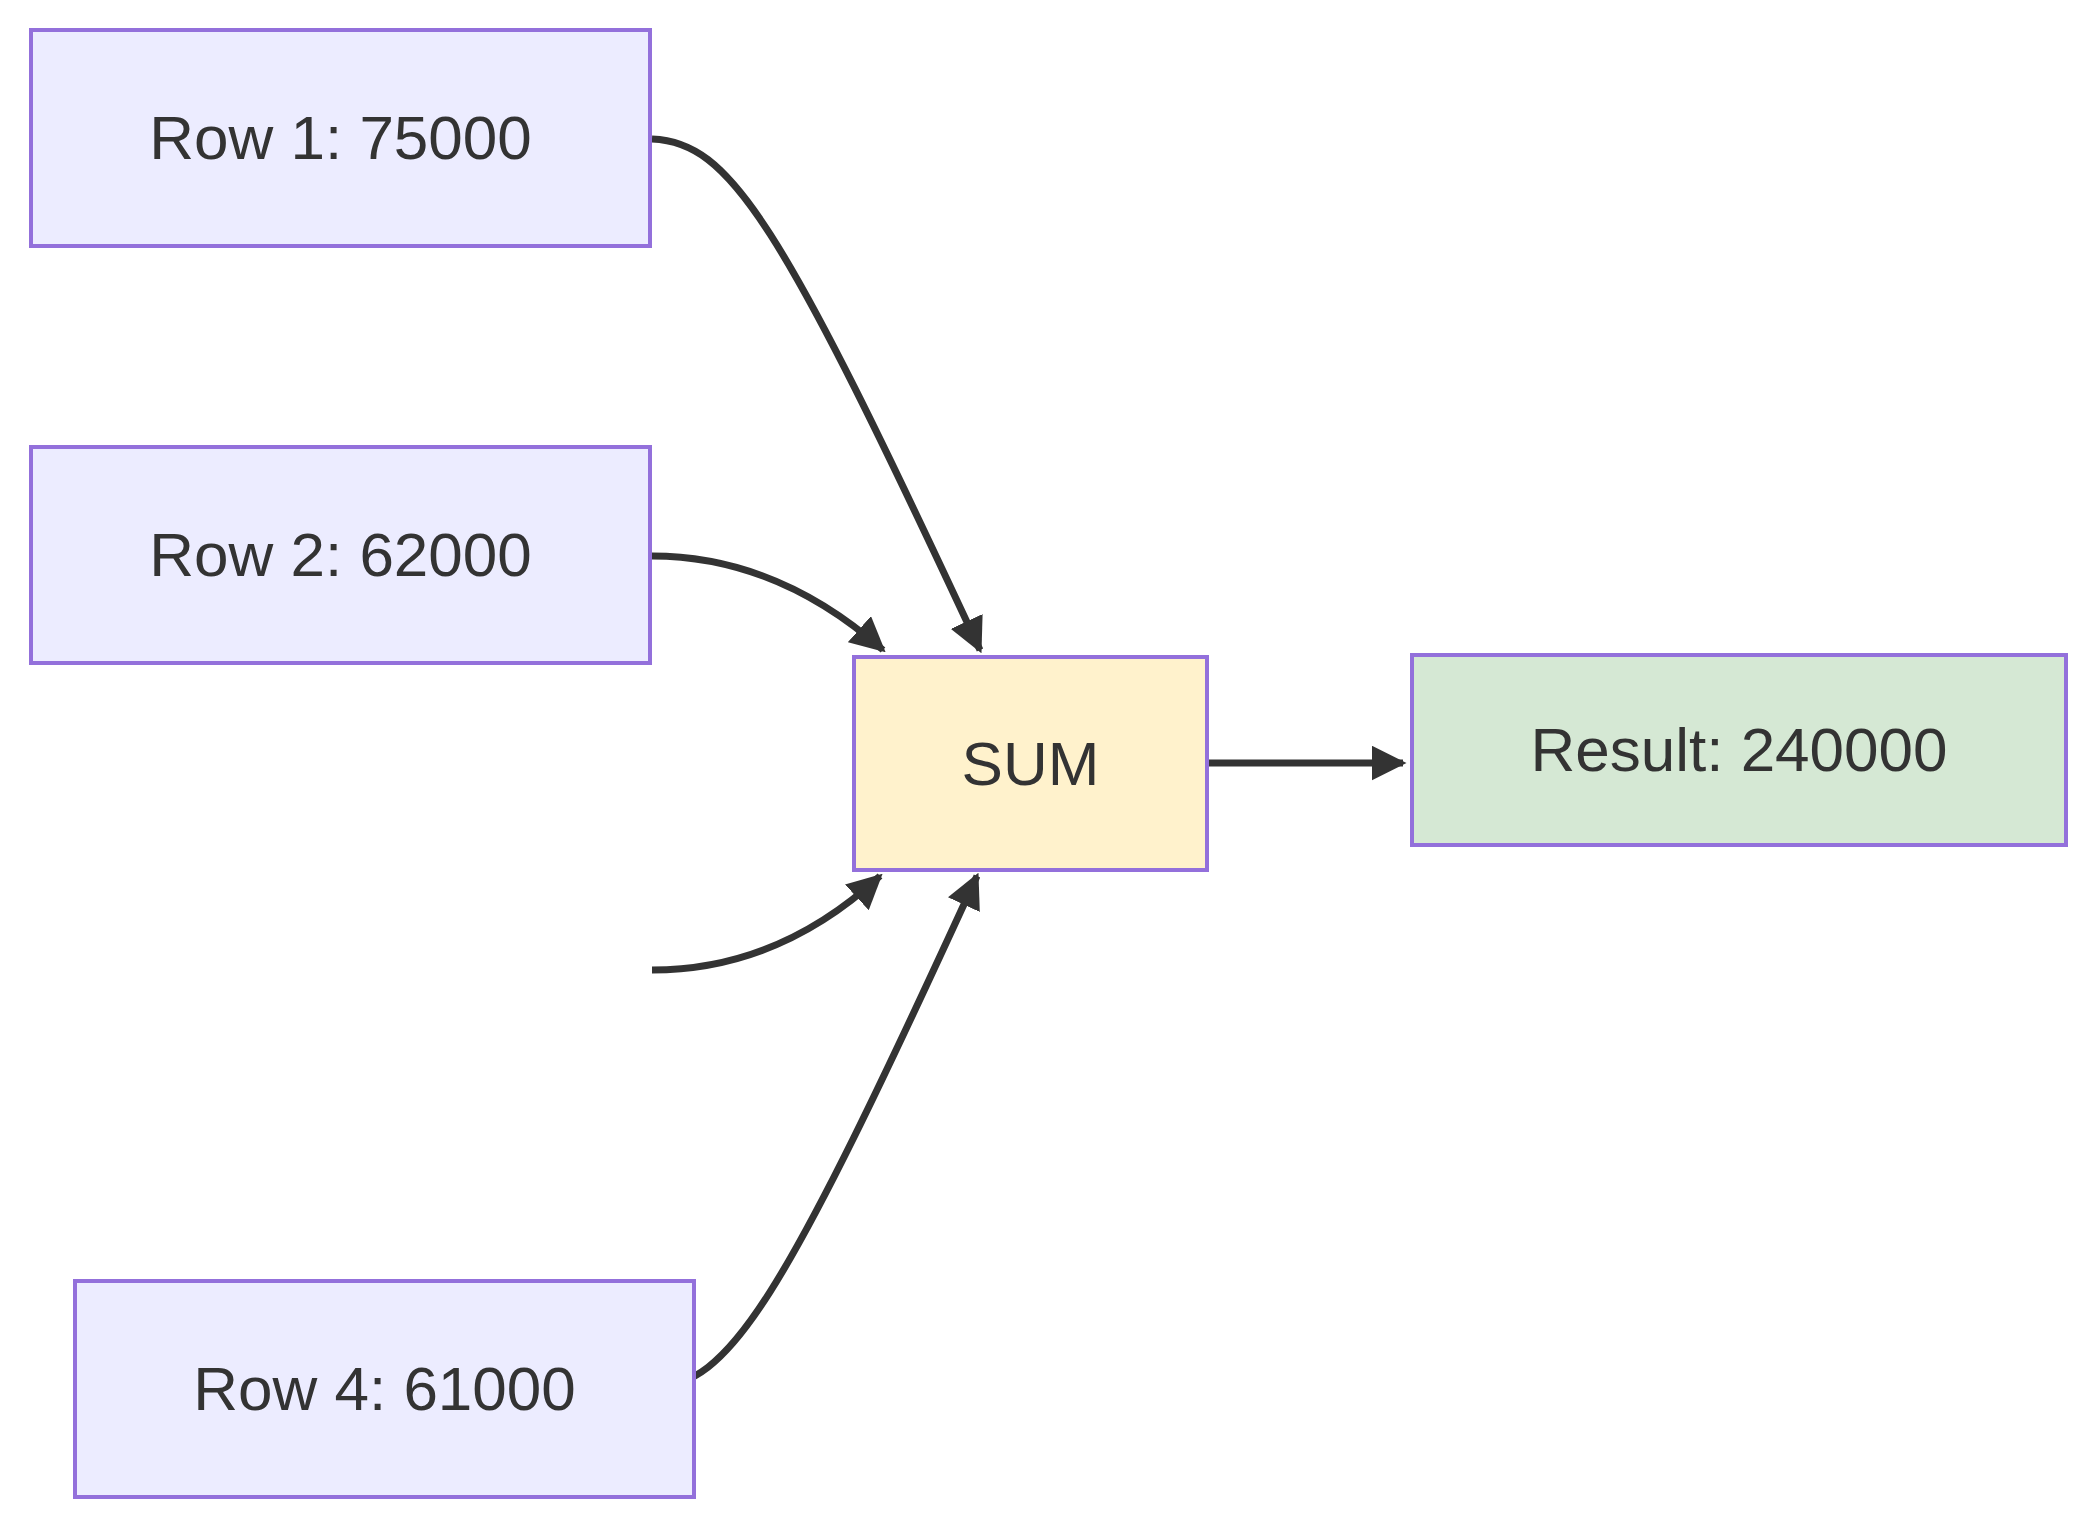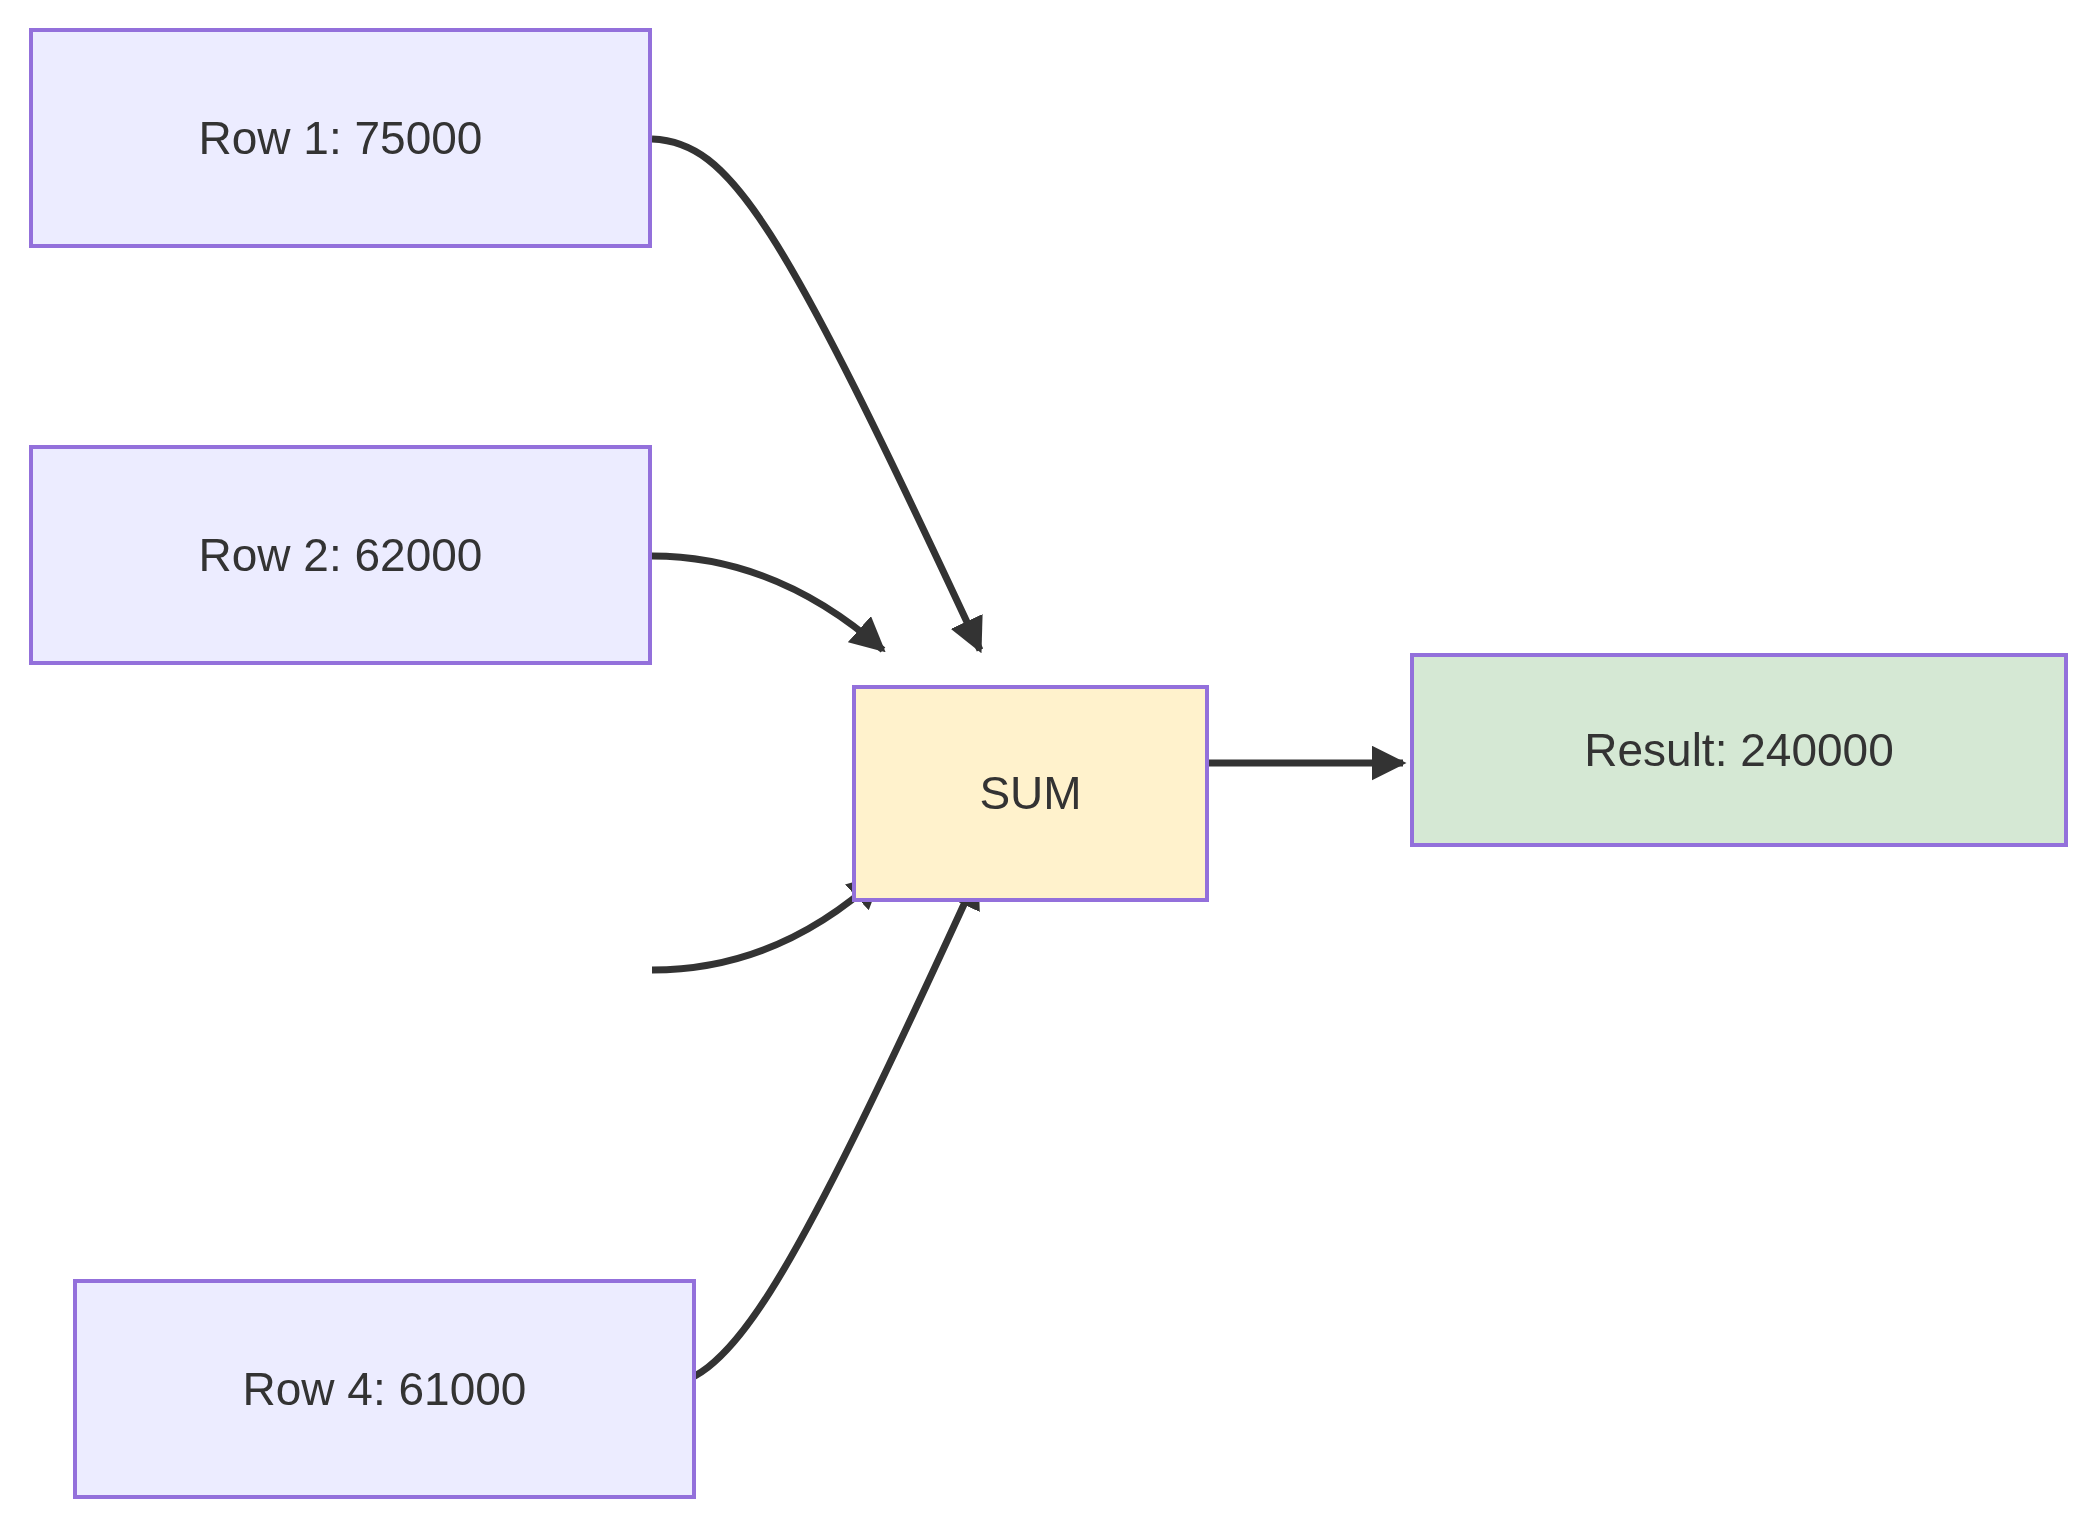--- a/index.html
+++ b/index.html
@@ -28,34 +28,34 @@
   .arrowhead { fill: var(--edge-stroke, #333333); }
 
   .node {
     position: absolute;
     box-sizing: border-box;
     border: 4px solid var(--node-border, #9370DB);
     display: flex;
     align-items: center;
     justify-content: center;
     color: var(--text, #333333);
-    font-size: 46px;
+    font-size: 62px;
     line-height: 1.15;
     white-space: nowrap;
   }
 
   .node--input  { background: var(--input-fill,  #ECECFF); left: 29px; width: 623px; height: 220px; }
   .node--row1   { top: 28px; }
   .node--row2   { top: 445px; }
   .node--row3   { top: 862px; }
   .node--row4   { top: 1279px; margin-left: 44px; }
 
   .node--operator {
     background: var(--operator-fill, #FFF2CC);
-    left: 852px; top: 685px; width: 357px; height: 217px;
+    left: 852px; top: 655px; width: 357px; height: 217px;
   }
 
   .node--result {
     background: var(--result-fill, #D5E8D4);
     left: 1410px; top: 653px; width: 658px; height: 194px;
   }
 </style>
 </head>
 <body>
 

